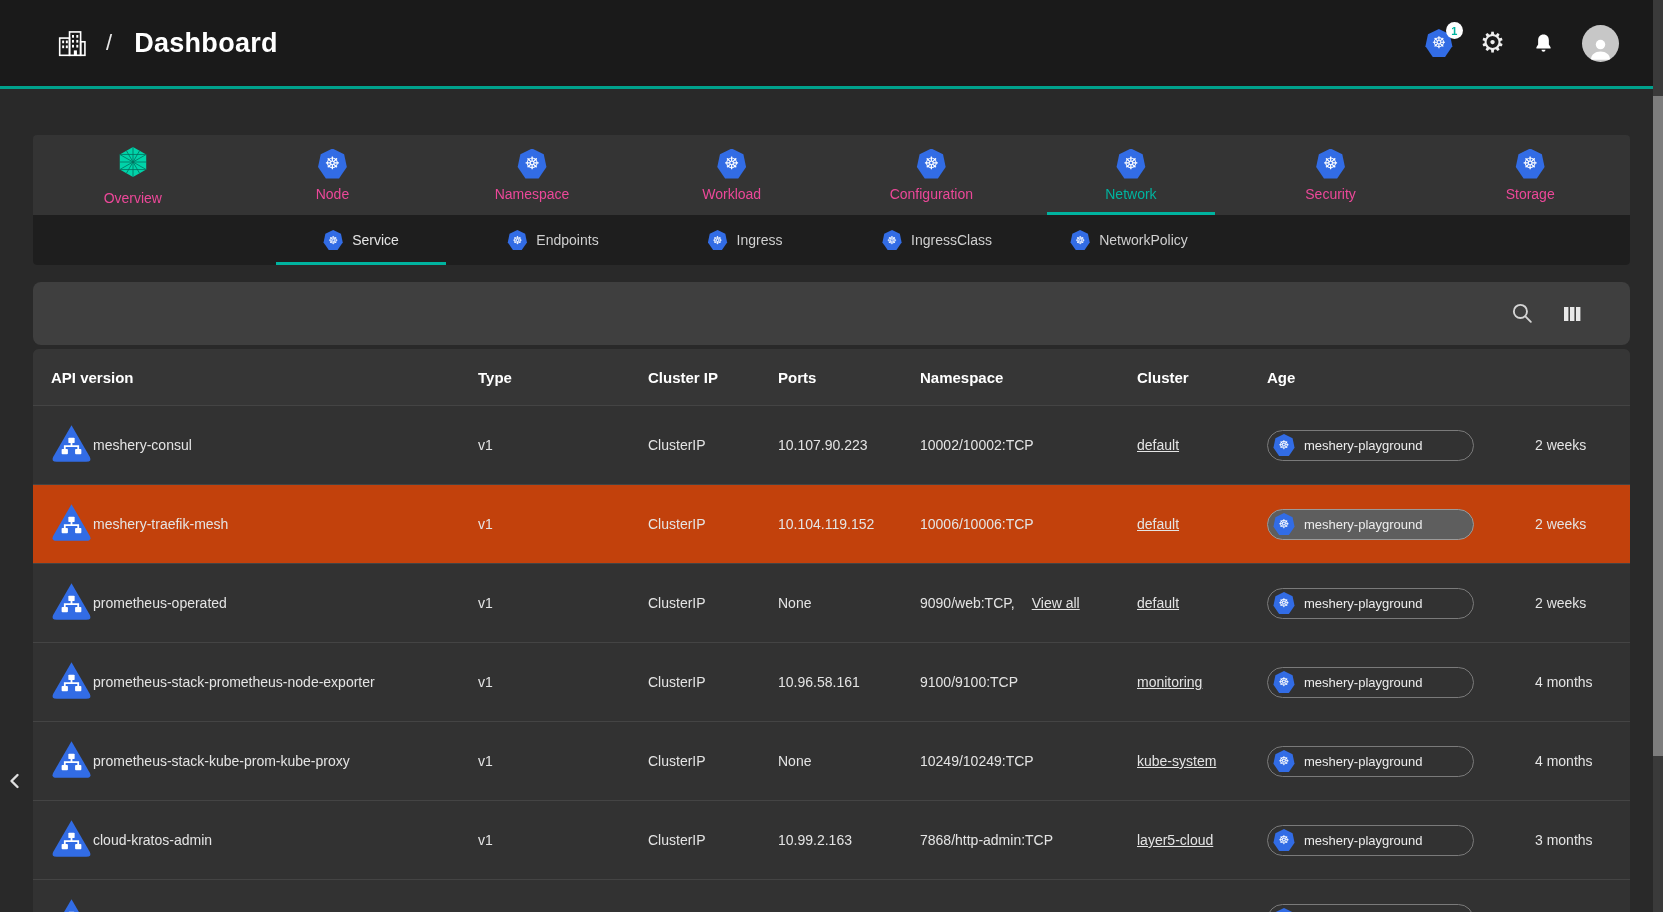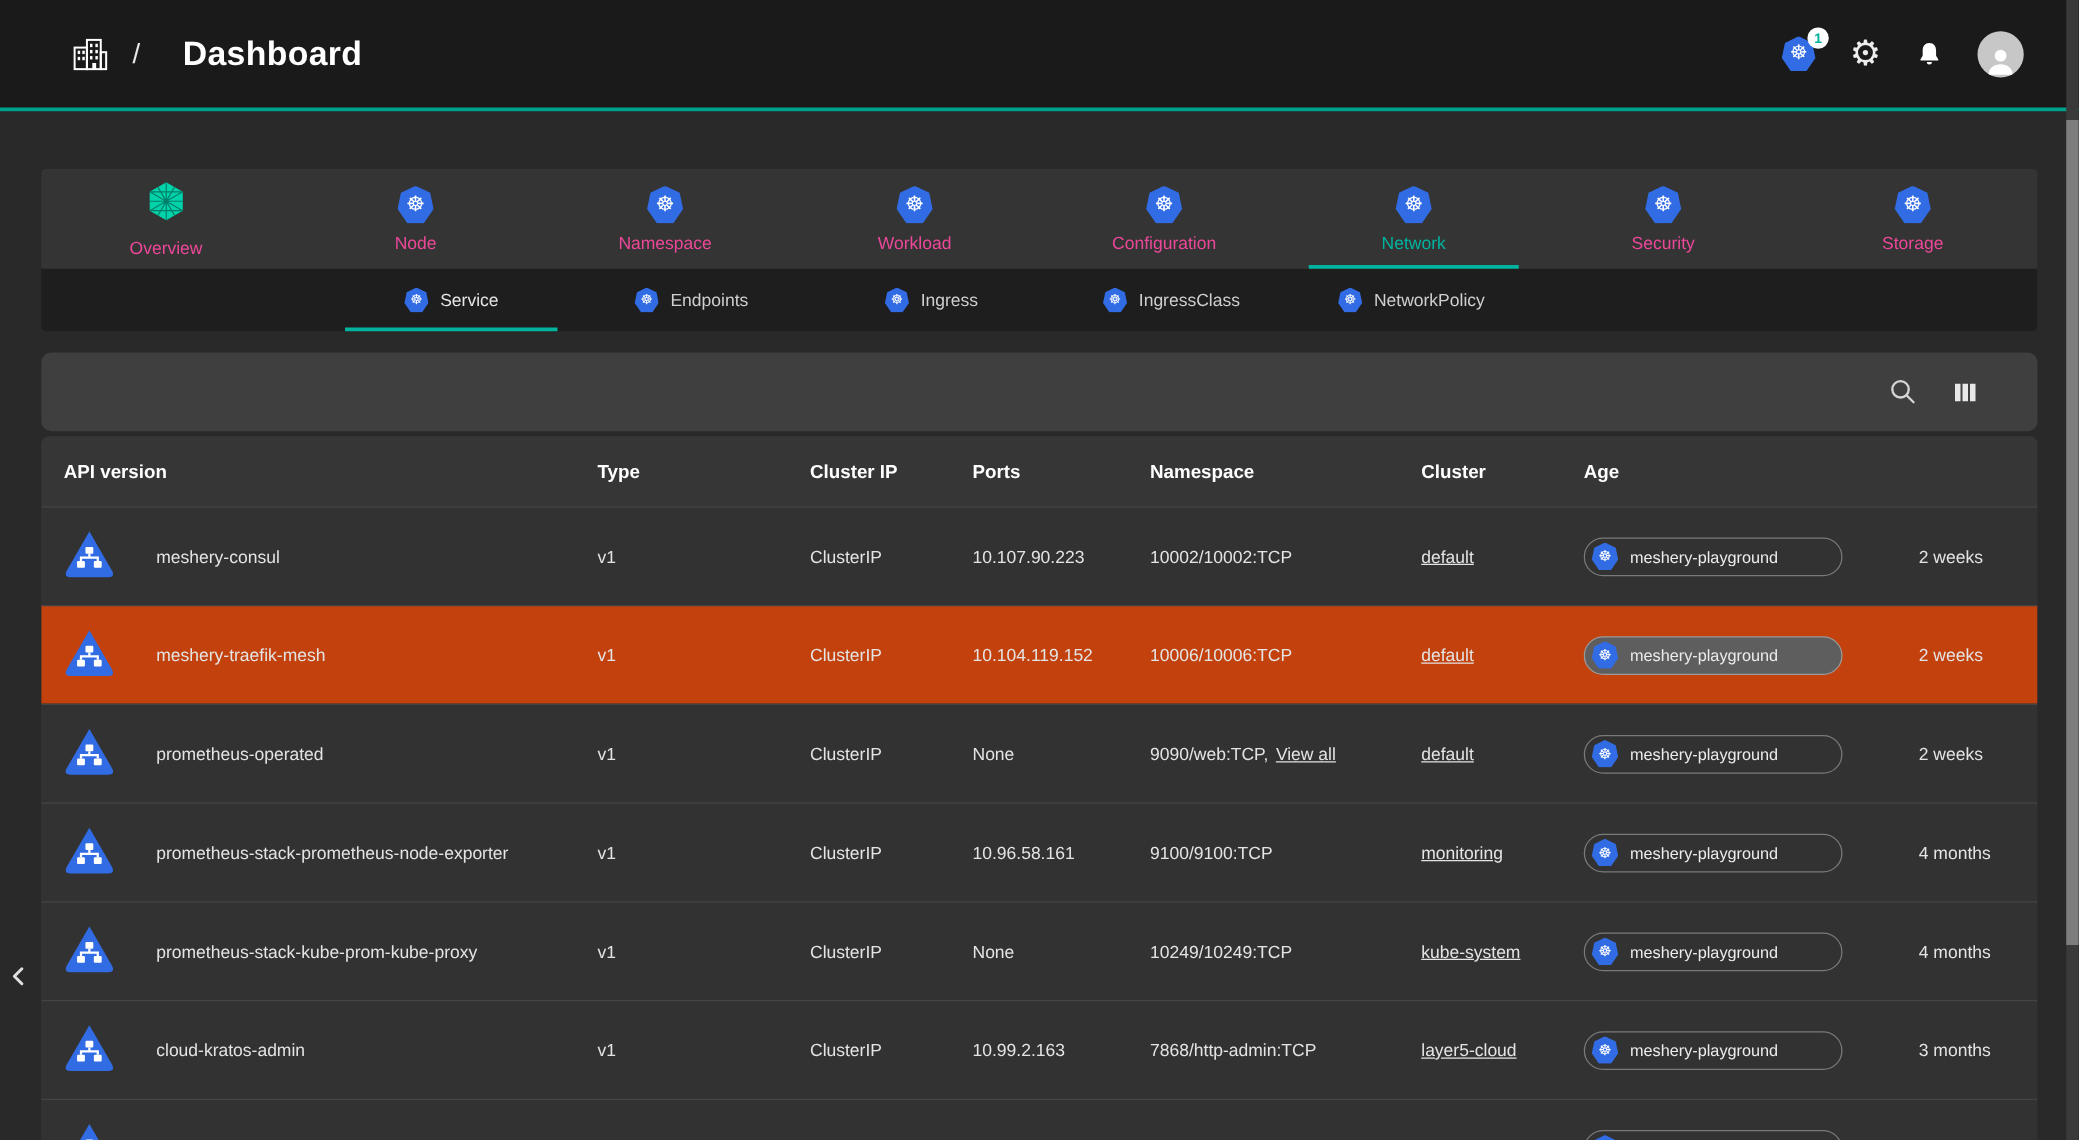--- a/index.html
+++ b/index.html
@@ -8,21 +8,21 @@
     background:#292929;font-family:"Liberation Sans",sans-serif;
     -webkit-font-smoothing:antialiased;
   }
   
   header{
     height:89px;background:#1a1a1a;border-bottom:3px solid #00A18C;
     display:flex;justify-content:space-between;align-items:center;
     padding:0 44px 0 56px;box-sizing:border-box;
   }
   .hleft{display:flex;align-items:center;gap:18px}
-  .hleft h1{margin:16px;font-size:27px;color:#ffffff;letter-spacing:.3px}
+  .hleft h1{margin:4px;font-size:27px;color:#ffffff;letter-spacing:.3px}
   .sep{color:#e8e8e8;font-size:22px;font-weight:400}
   .bld svg{display:block}
   .hright{display:flex;align-items:center;gap:27px}
   .ctx{position:relative;display:inline-flex}
   .ctx-badge{
     position:absolute;top:-7px;right:-10px;width:17px;height:17px;border-radius:50%;
     background:#ffffff;color:#00B39F;font-size:11px;font-weight:bold;
     display:flex;align-items:center;justify-content:center;
   }
   .gear{font-size:28px;color:#ededed;line-height:1;cursor:pointer}
@@ -81,24 +81,24 @@
   .thead,.row{
     display:grid;align-items:center;
     grid-template-columns:445px 170px 130px 142px 217px 130px 268px 1fr;
   }
   .thead{height:56px;background:#363636}
   .hc{font-weight:bold;font-size:15px;color:#ffffff;cursor:pointer}
   .hc:first-child{padding-left:18px}
   .row{height:78px;border-top:1px solid #444444;background:#323232;cursor:pointer}
   .row.highlighted{background:#c2410c}
   .cell{font-size:14px;color:#e4e4e4;white-space:nowrap}
-  .namecell{display:flex;align-items:center;gap:32px;padding-left:17px;overflow:hidden}
+  .namecell{display:flex;align-items:center;gap:0;padding-left:17px;overflow:hidden}
   .svc-icon{width:43px;height:43px;flex:none}
   .nslink,.portlink{text-decoration:underline;cursor:pointer}
-  .portlink{margin-left:6px}
+  .portlink{margin-left:17px}
   .chip{
     display:inline-flex;align-items:center;gap:9px;height:31px;width:207px;
     padding:0 14px 0 5px;box-sizing:border-box;border:1px solid #7a7a7a;
     border-radius:16px;cursor:pointer;background:transparent;
   }
   .row.highlighted .chip{background:#5e5e5e;border-color:#9a9a9a}
   .chip .clbl{font-size:13px;color:#ececec;overflow:hidden;text-overflow:ellipsis}
   
   .drawer-toggle{
     position:absolute;left:2px;top:764px;width:28px;height:36px;

